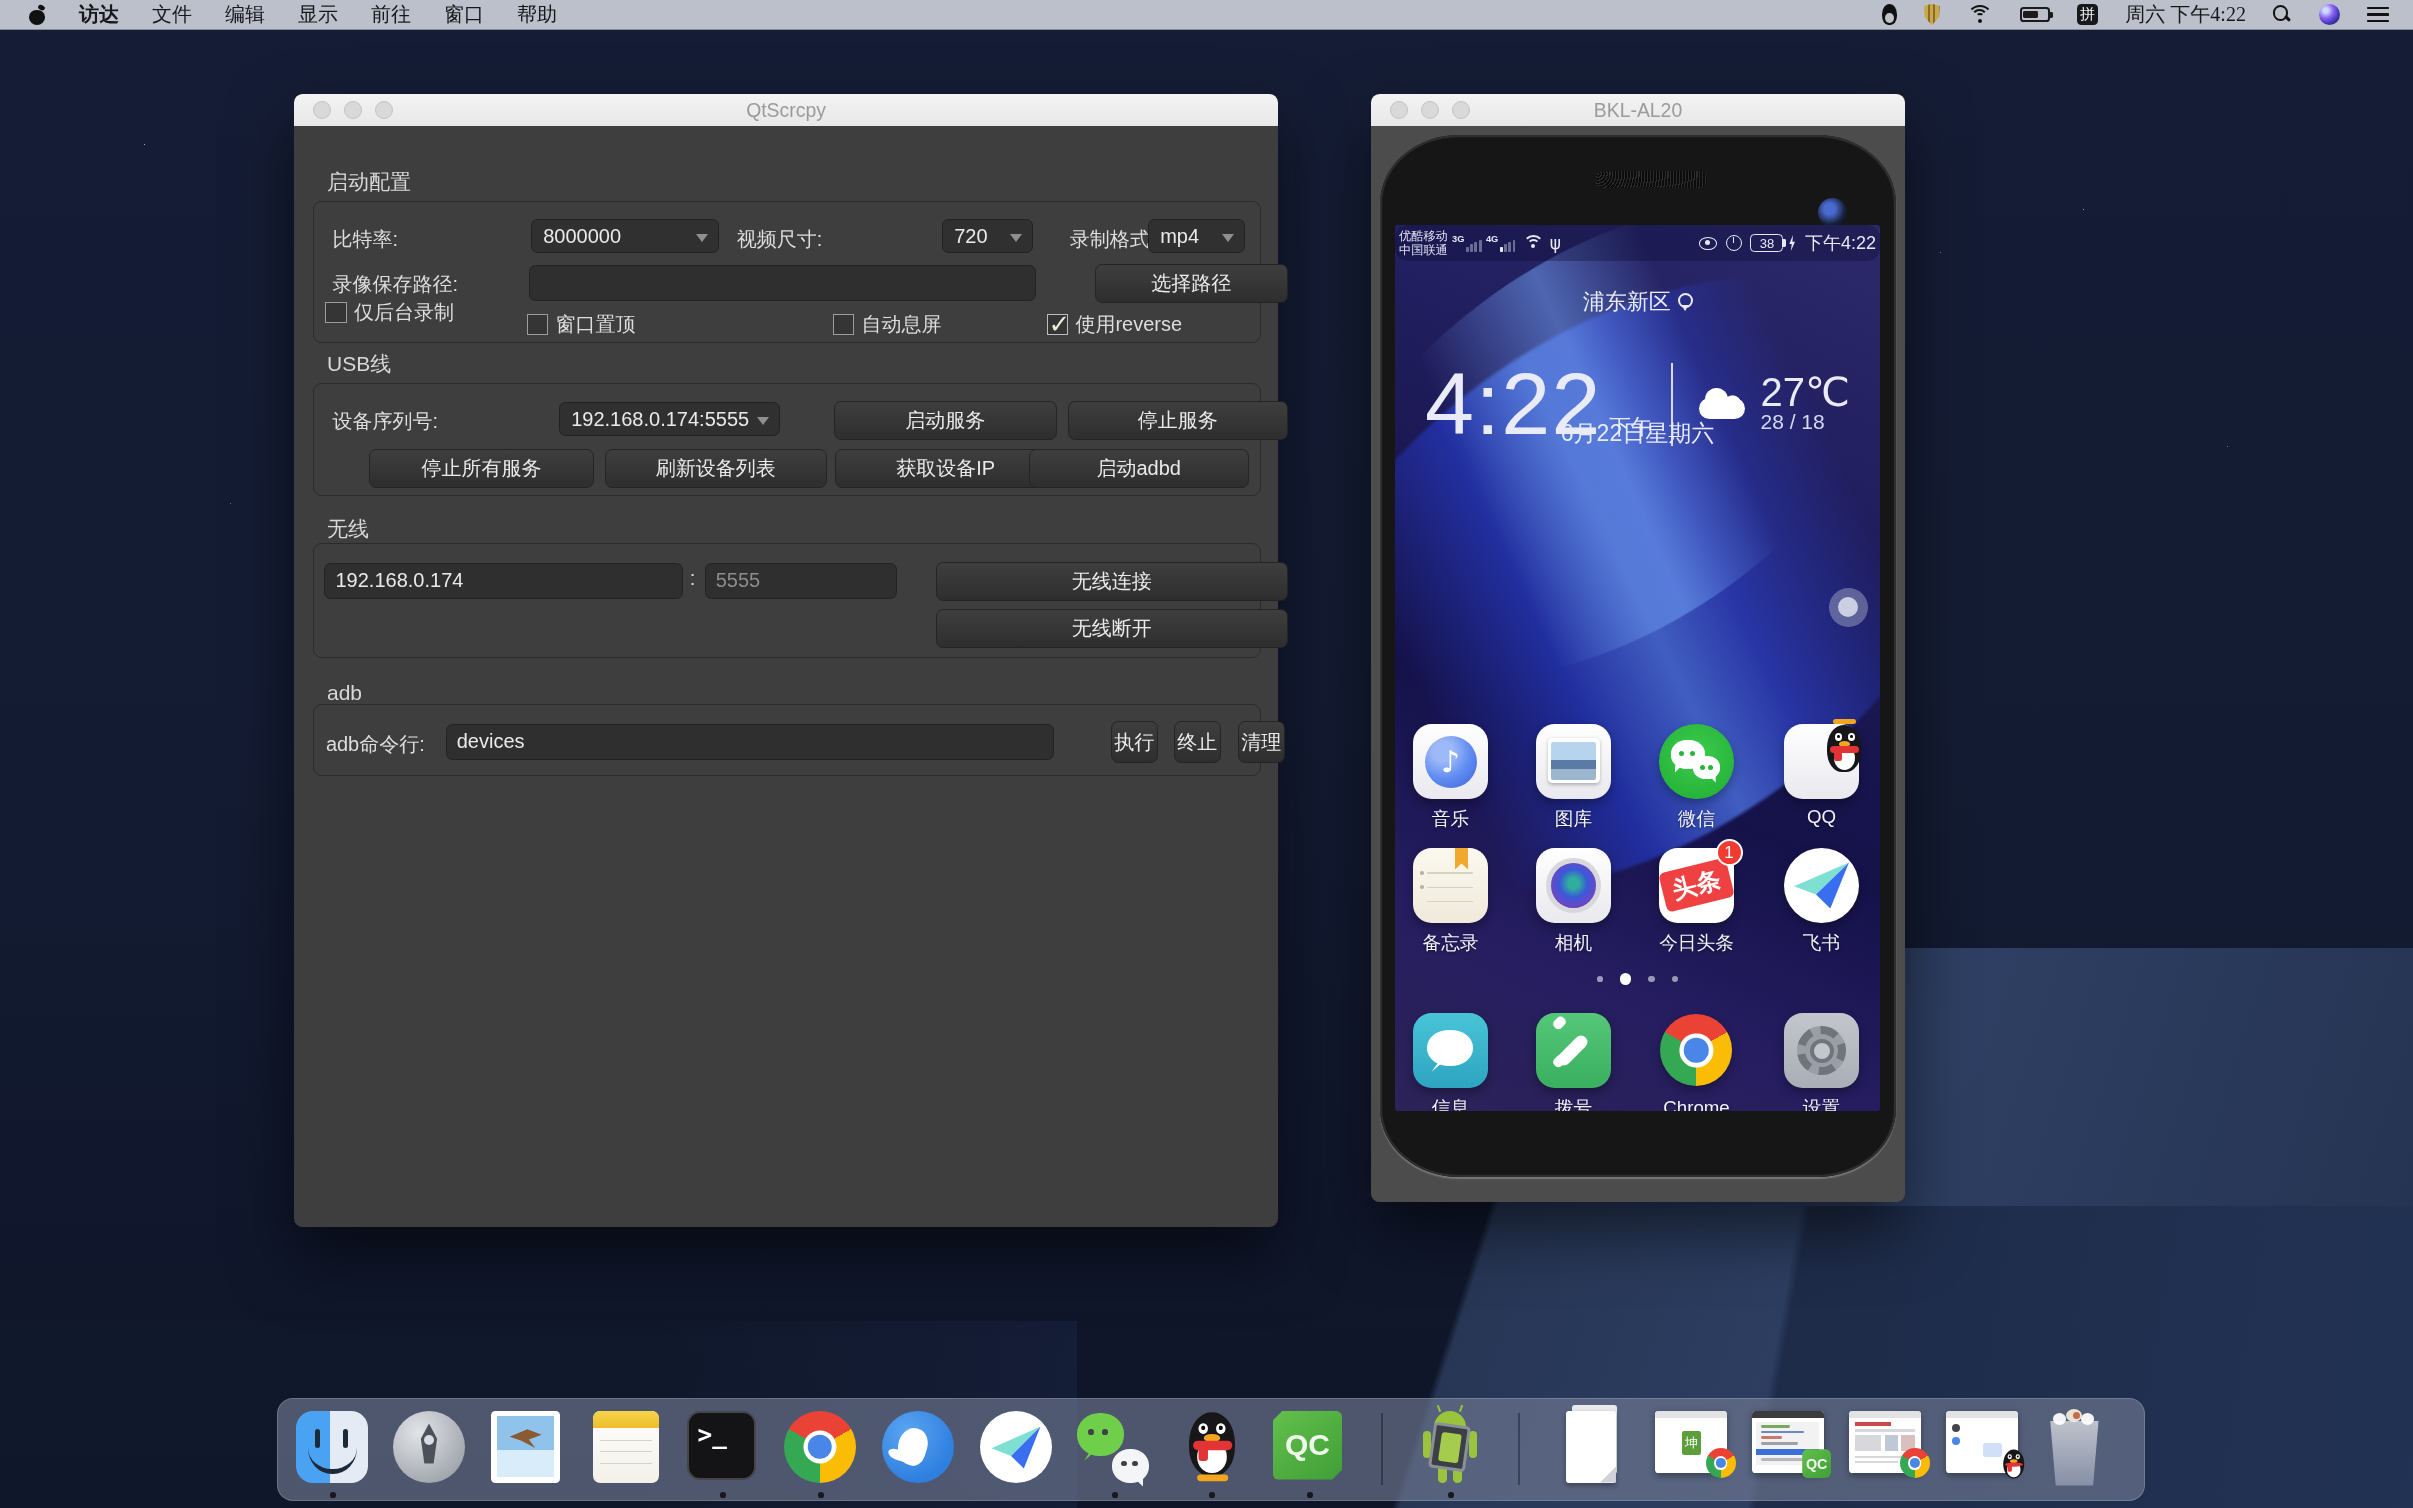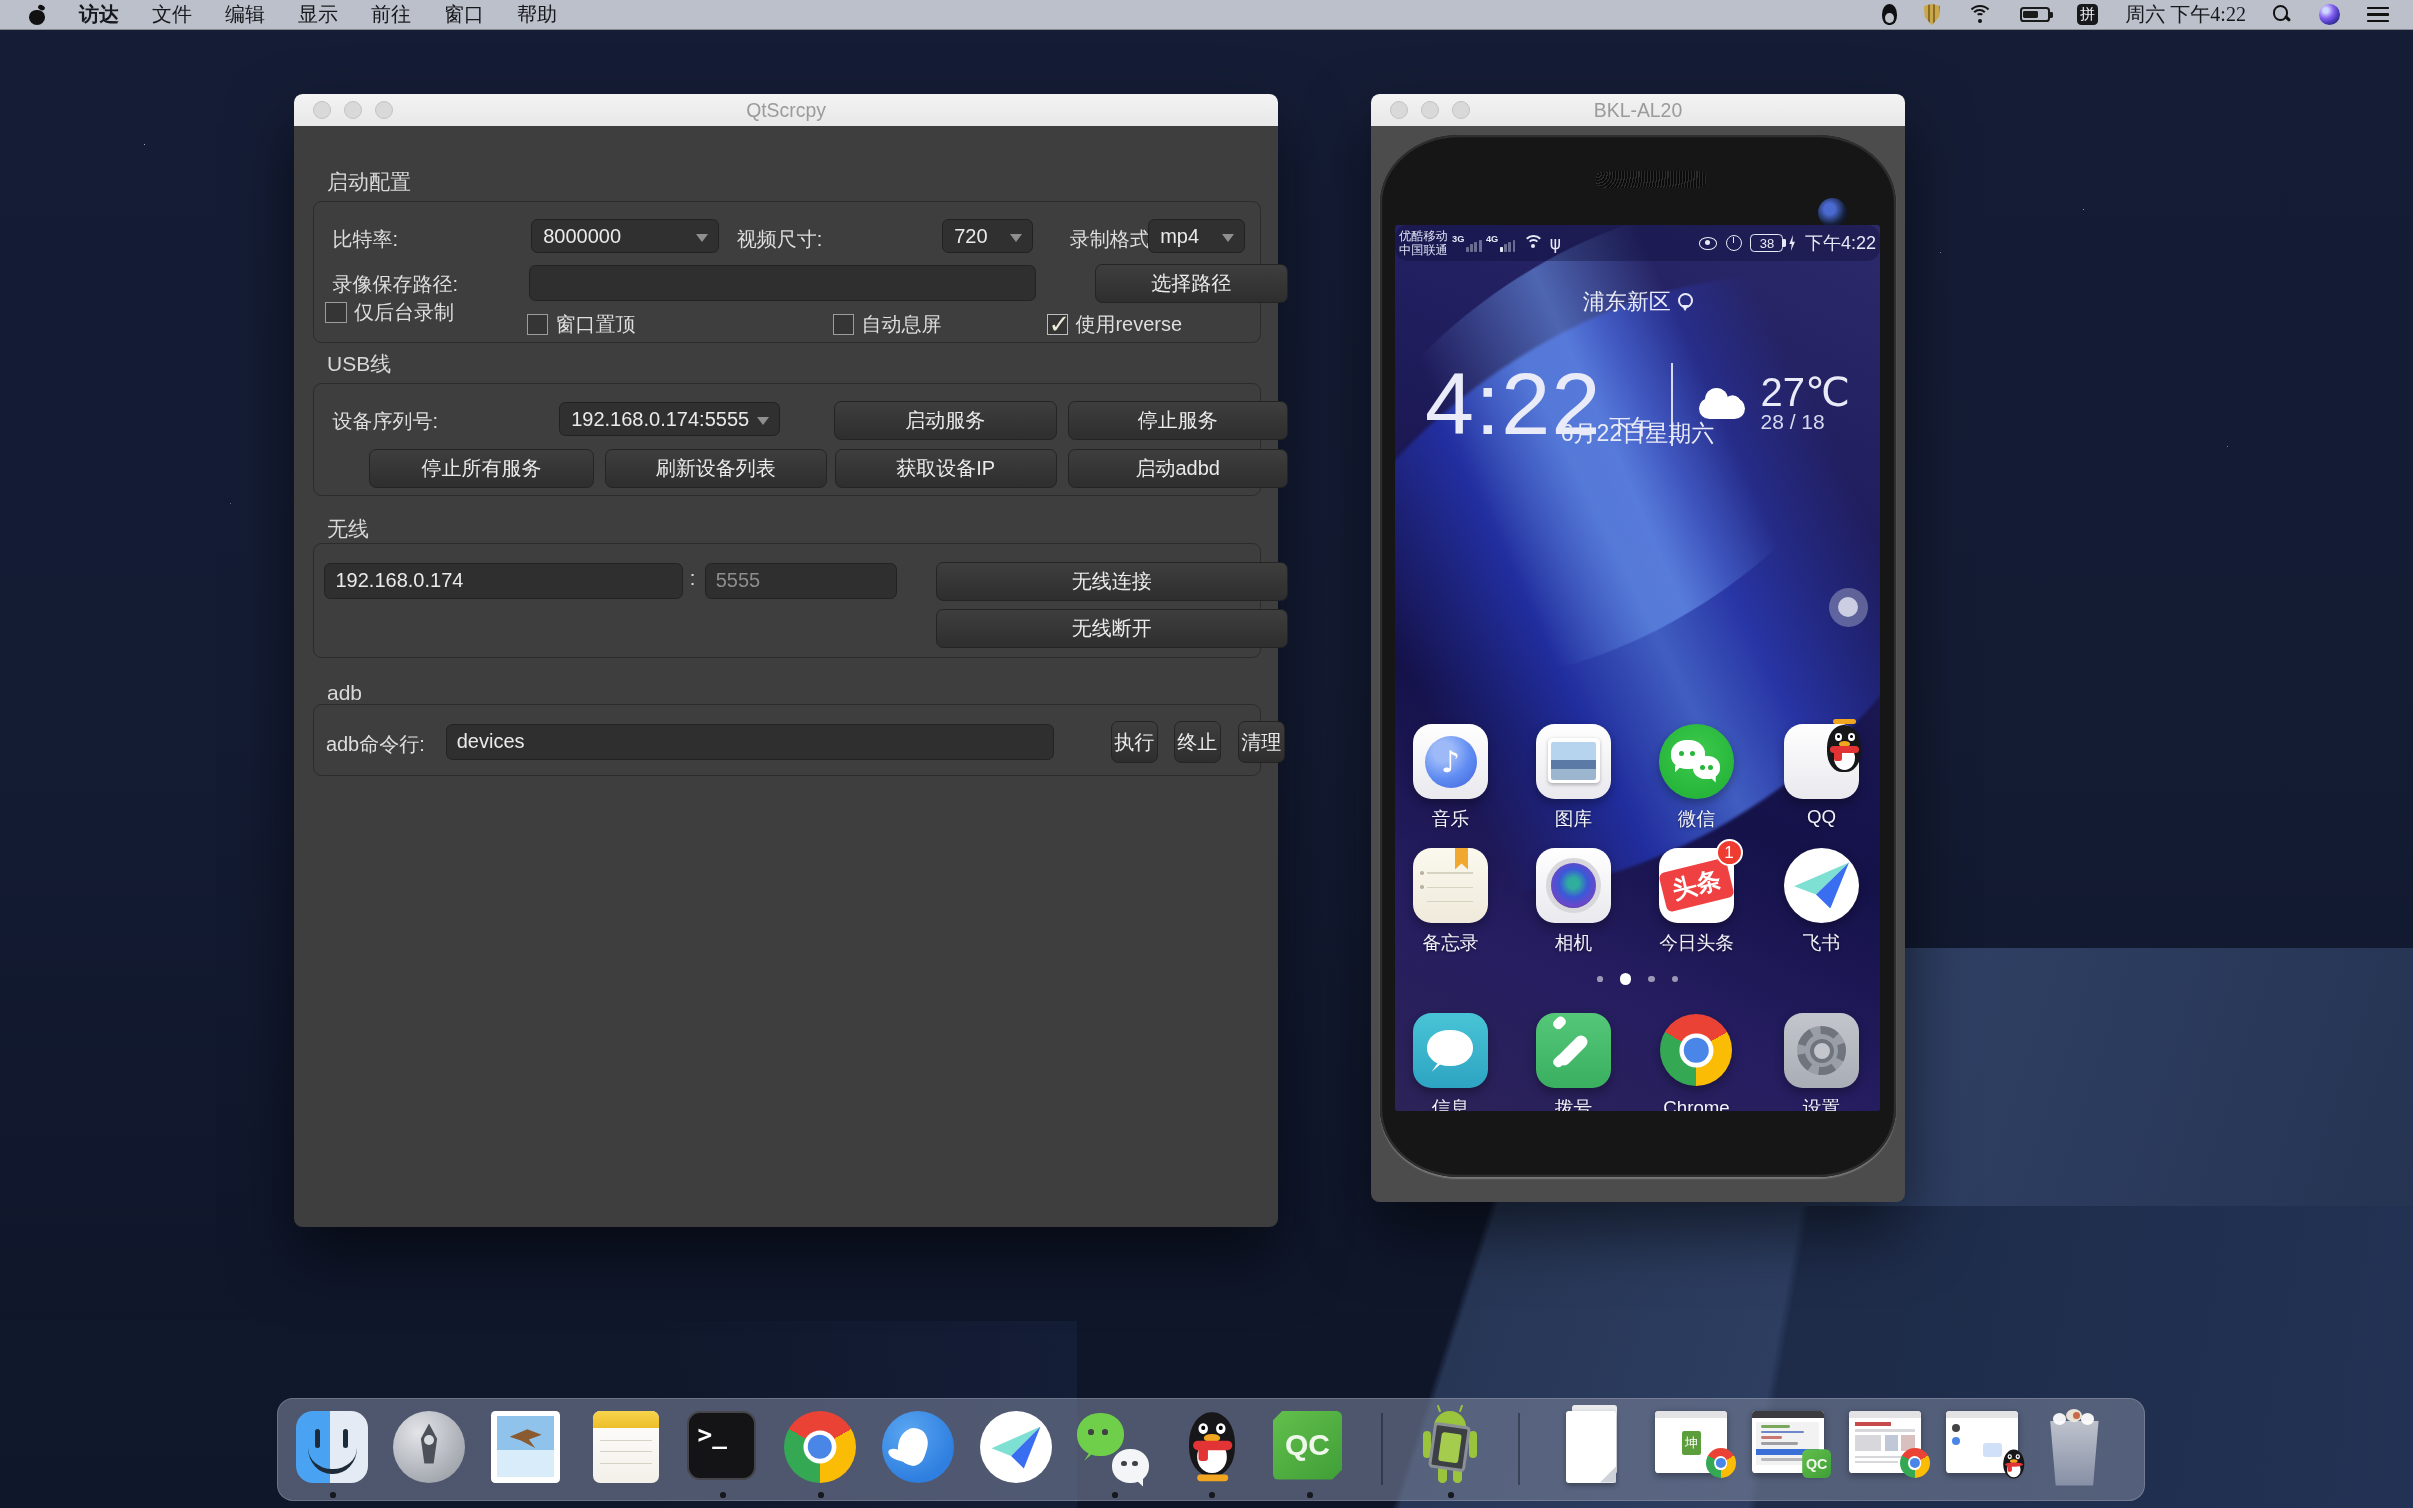--- a/index.html
+++ b/index.html
@@ -394,21 +394,21 @@
       <div class="qt-group" style="top:257px; height:113px;">
         <span class="qt-label" style="left:18.7px; top:24.4px;">设备序列号:</span>
         <div class="qt-combo" style="left:245px; top:18px; width:221px;">
             <span>192.168.0.174:5555</span>
           </div>
         <div class="qt-btn" style="left:477px; top:16.5px; width:223px;">启动服务</div>
         <div class="qt-btn" style="left:711px; top:16.5px; width:220px;">停止服务</div>
         <div class="qt-btn" style="left:12.2px; top:65px; width:225px;">停止所有服务</div>
         <div class="qt-btn" style="left:248px; top:65px; width:222px;">刷新设备列表</div>
         <div class="qt-btn" style="left:478px; top:65px; width:222px;">获取设备IP</div>
-        <div class="qt-btn" style="left:711px; top:65px; width:220px;">启动adbd</div>
+        <div class="qt-btn" style="left:672px; top:65px; width:220px;">启动adbd</div>
       </div>
 
       <div class="qt-h" style="top:389px;">无线</div>
       <div class="qt-group" style="top:417px; height:115px;">
         <input class="qt-input" style="left: 10.8px; top: 18.7px; width: 359px;" value="192.168.0.174">
         <span class="qt-label" style="left:376px; top:23px;">:</span>
         <input class="qt-input" style="left: 391px; top: 18.7px; width: 192px;" placeholder="5555">
         <div class="qt-btn" style="left:579px; top:18px; width:352px;">无线连接</div>
         <div class="qt-btn" style="left:579px; top:65px; width:352px;">无线断开</div>
       </div>

